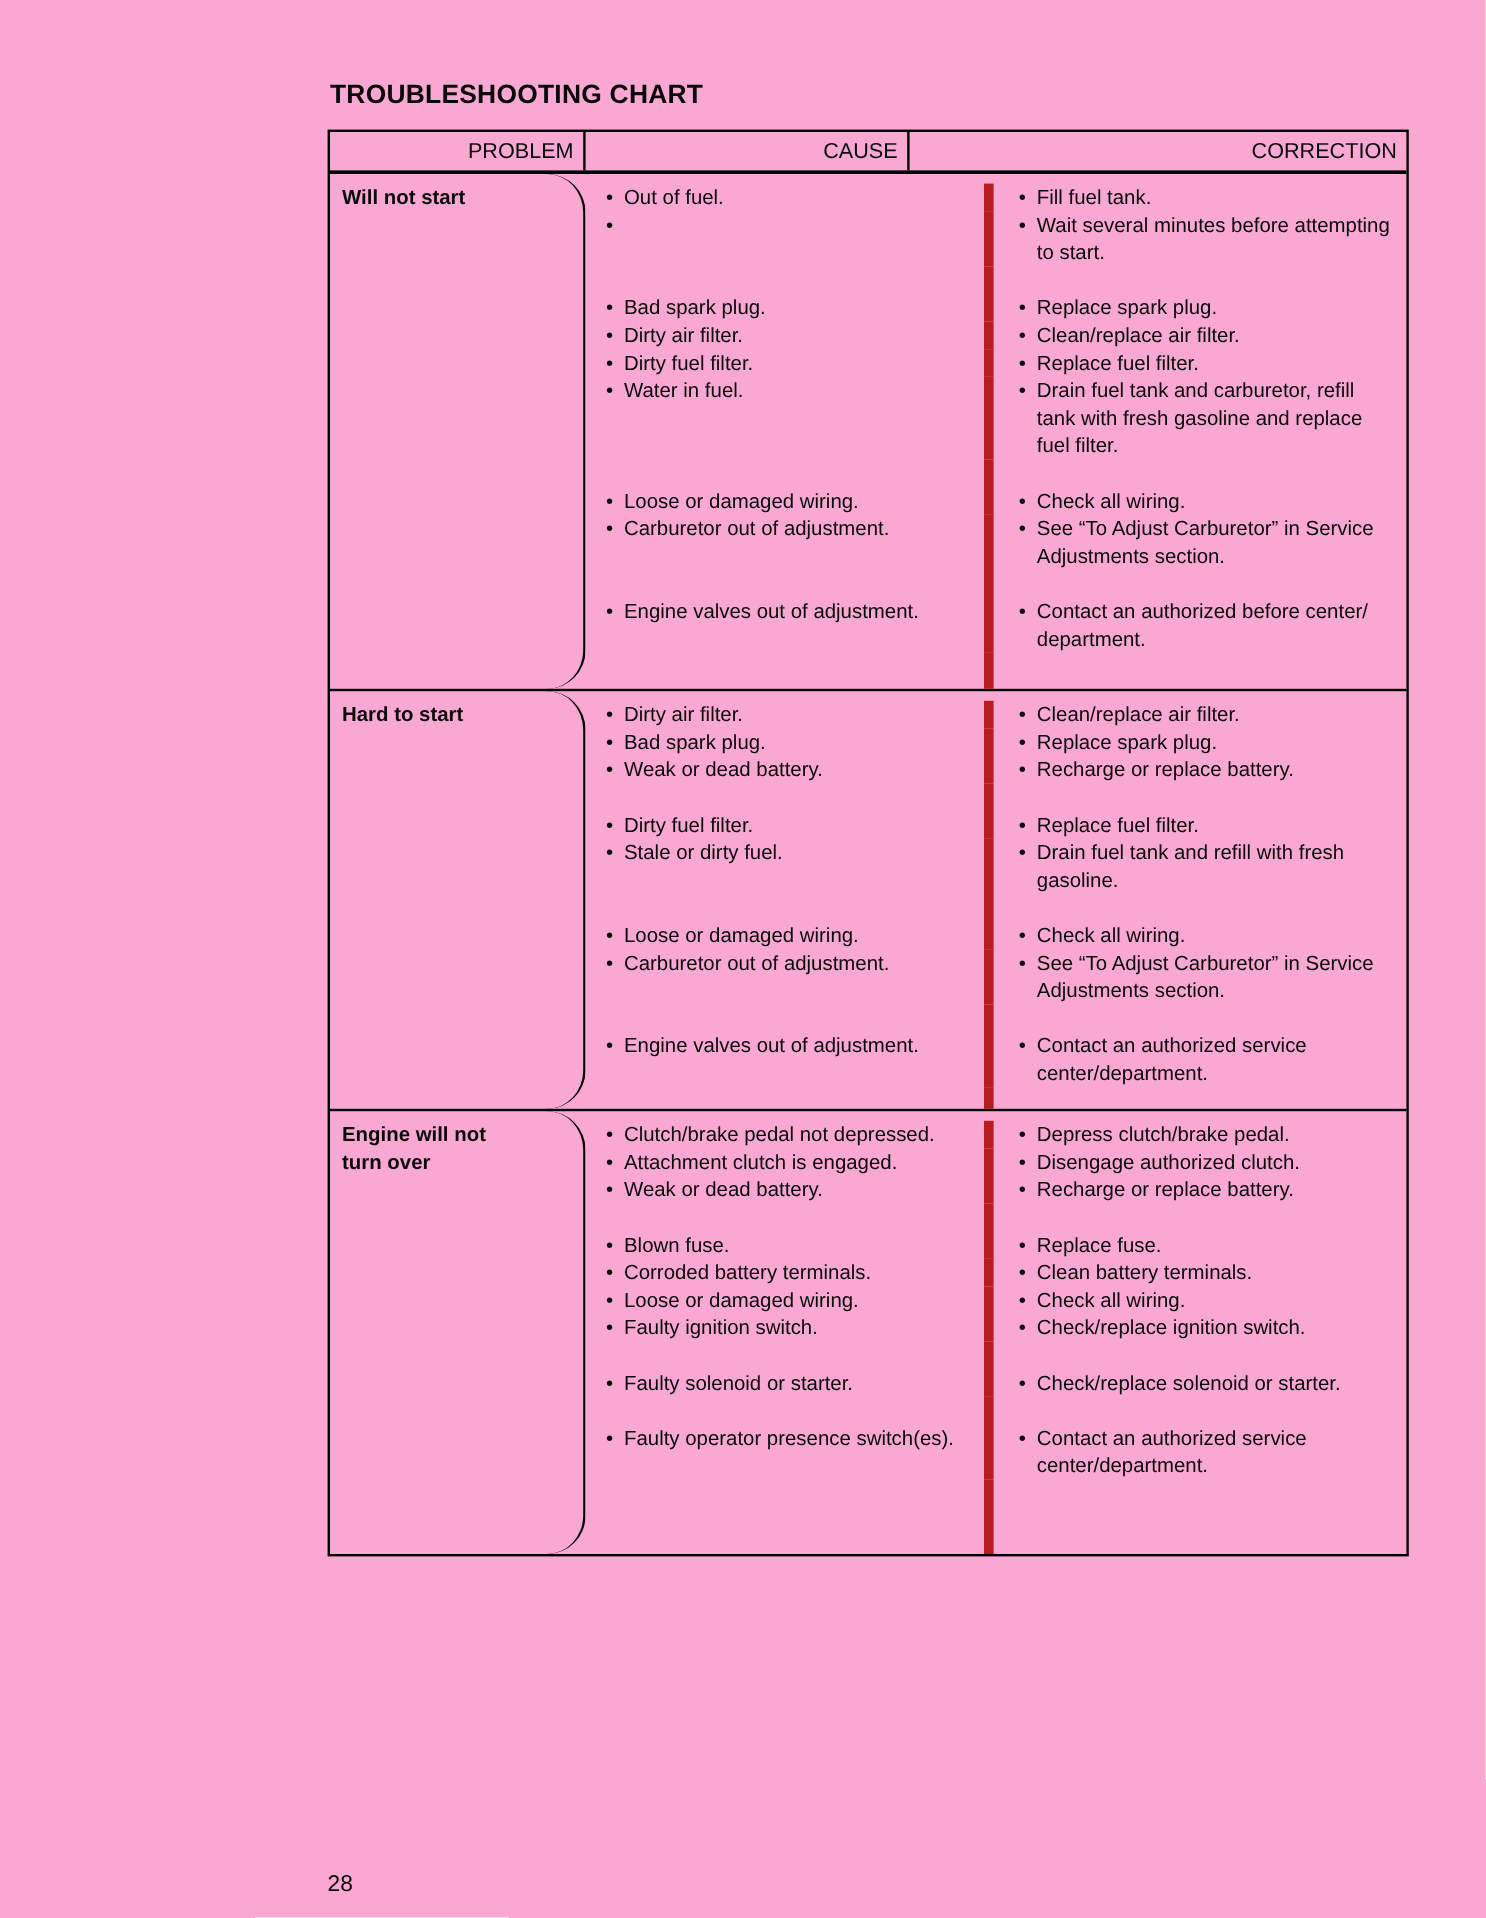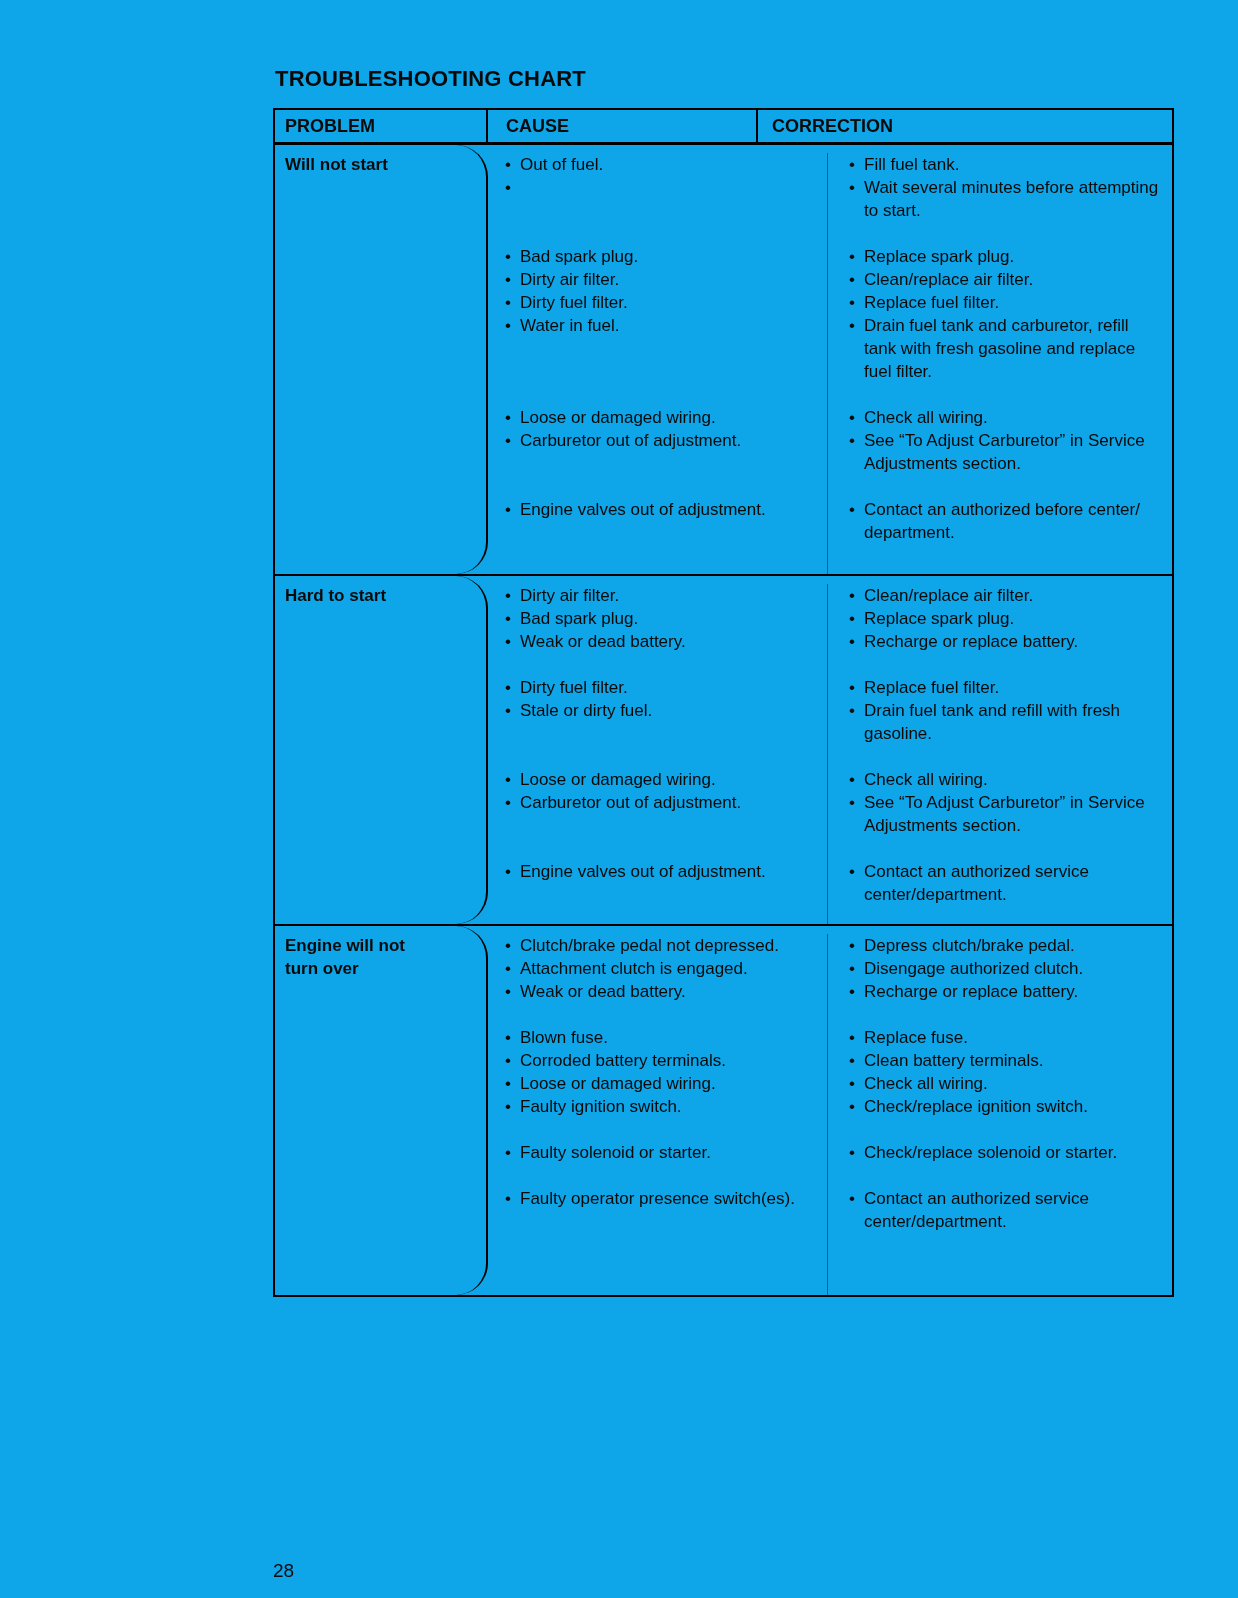--- a/index.html
+++ b/index.html
@@ -6,21 +6,21 @@
   html, body { background: #ffffff; }
   body {
     font-family: "Liberation Sans", "DejaVu Sans", sans-serif;
     color: #0a0a0a;
     -webkit-font-smoothing: antialiased;
   }
   .page {
     position: relative;
     width: 1238px;
     height: 1598px;
-    background: #0ea5e9;
+    background: #f9a8d4;
     padding-top: 66px;
     overflow: hidden;
   }
   .title {
     margin: 0 0 16px 275px;
     font-size: 22px;
     font-weight: 700;
     letter-spacing: 0.2px;
   }
   .table {
@@ -29,23 +29,24 @@
     border: 2px solid #000;
     font-size: 17px;
     line-height: 23px;
   }
   
   .header-row {
     display: flex;
     border-bottom: 3px solid #000;
   }
   .header-row .h {
-    font-weight: 700;
+    font-weight: 400;
     font-size: 18px;
     padding: 5px 8px 4px 10px;
+    text-align: right;
   }
   .h.problem-col { width: 213px; border-right: 2px solid #000; }
   .h.cause-col   { width: 270px; border-right: 2px solid #000; padding-left: 18px; }
   .h.corr-col    { flex: 1; padding-left: 14px; }
   
   .section { display: flex; align-items: stretch; }
   .section + .section { border-top: 2px solid #000; }
   .problem-cell {
     width: 213px;
     border-right: 2px solid #000;
@@ -56,21 +57,21 @@
   .problem-text { max-width: 150px; }
   .pairs {
     flex: 1;
     display: flex;
     flex-direction: column;
     padding-top: 8px;
   }
   .pair { display: flex; }
   .pair .cause {
     width: 340px;
-    border-right: 1px solid #b91c1c;
+    border-right: 8px solid #b91c1c;
     padding: 0 6px 0 8px;
     display: flex;
   }
   .pair .correction {
     flex: 1;
     padding: 0 6px 0 12px;
     display: flex;
   }
   .pair.gap > div { padding-top: 23px; }
   .pair .bullet {

